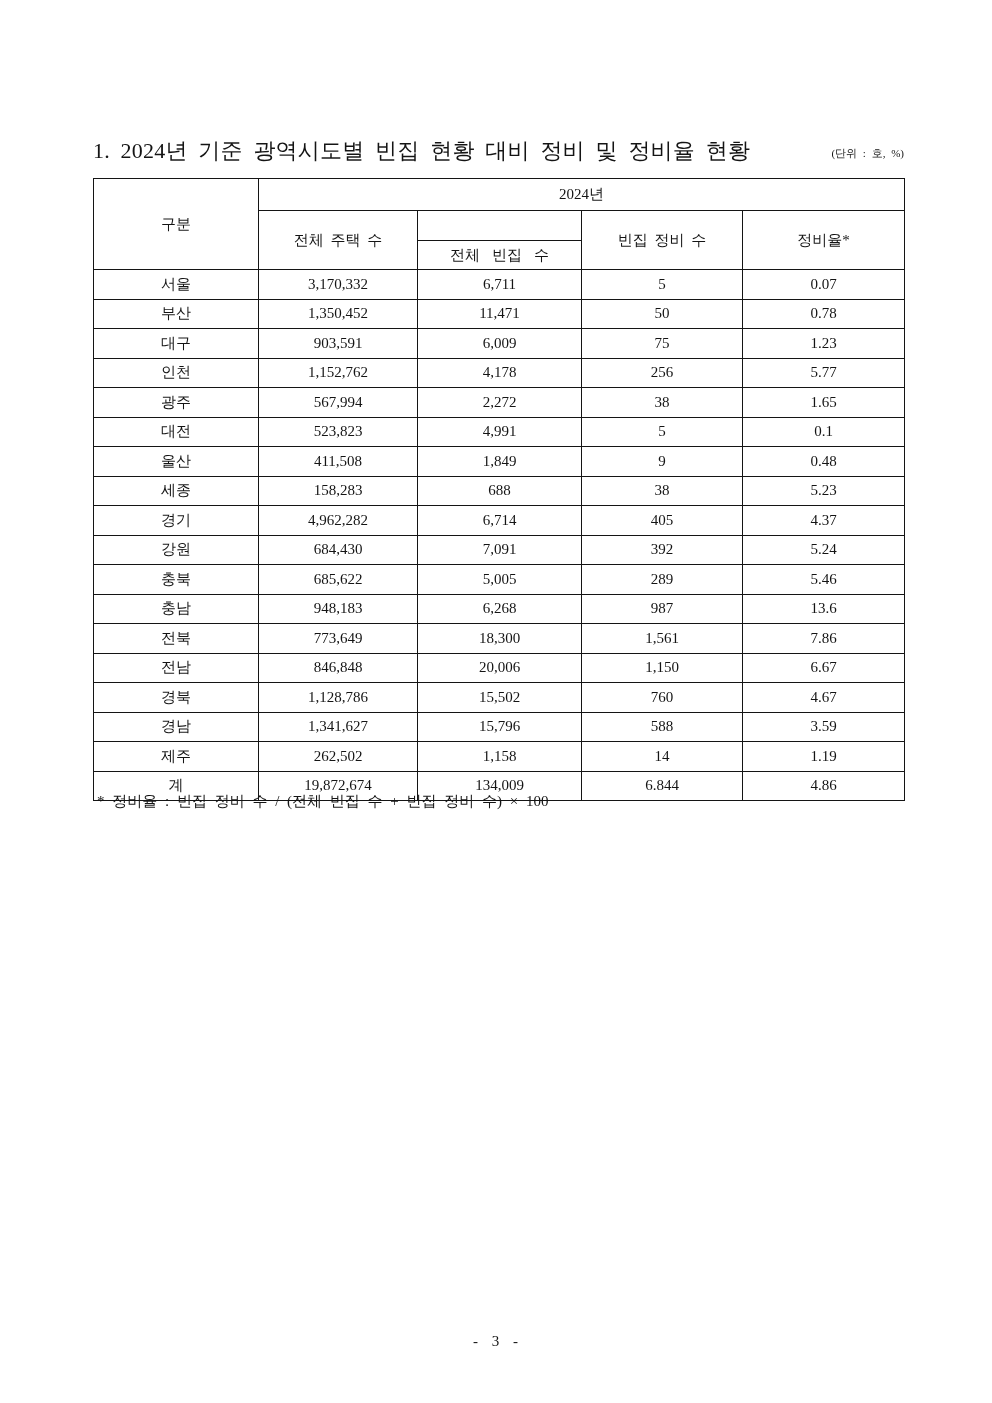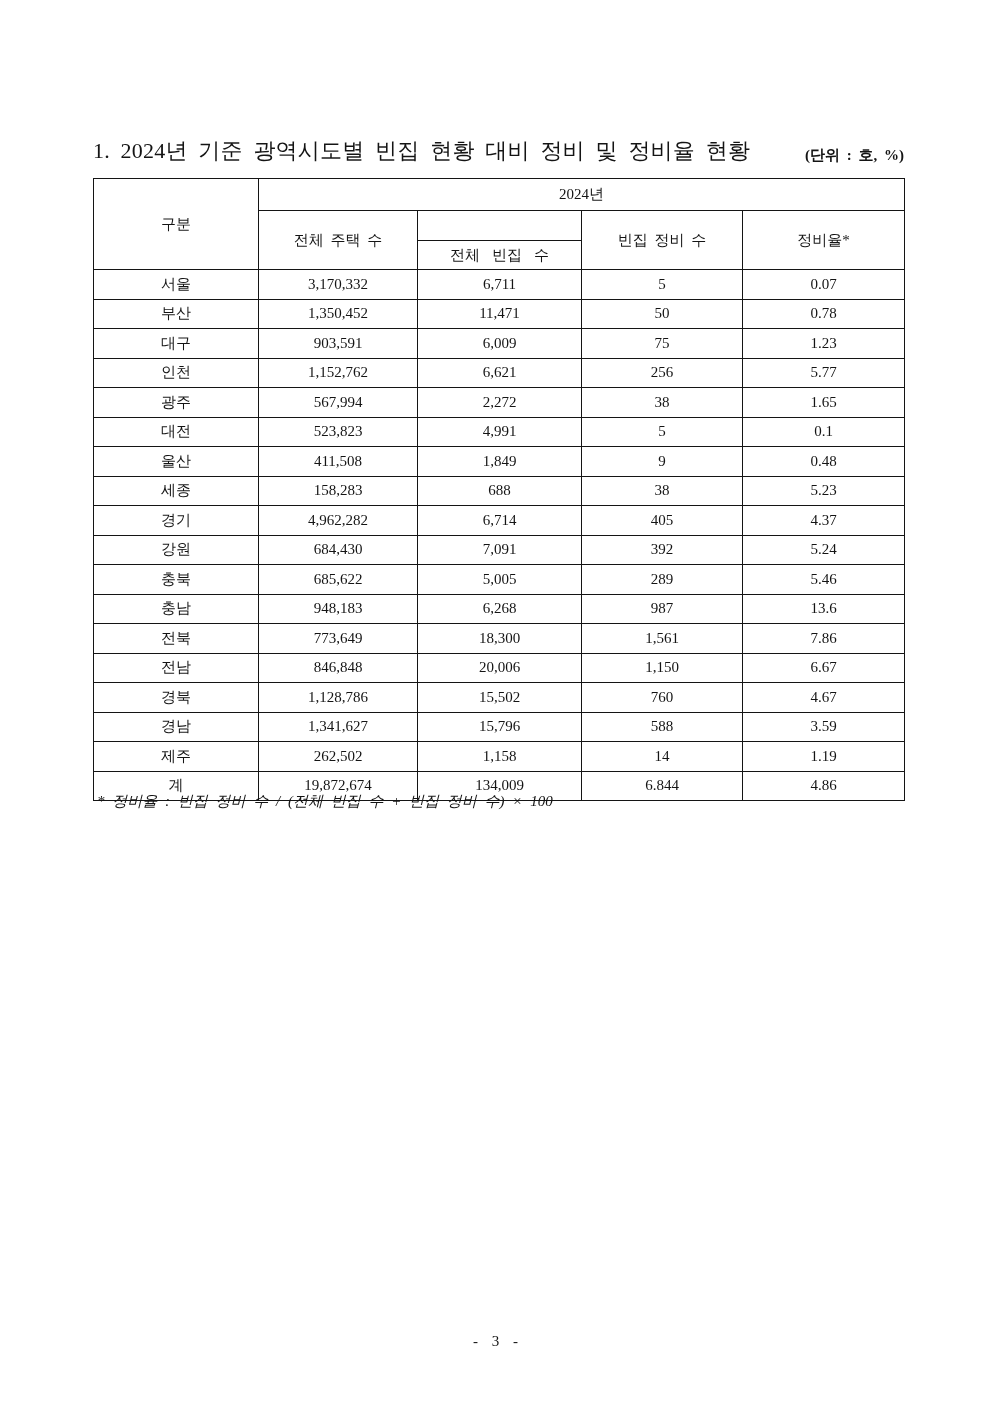--- a/index.html
+++ b/index.html
@@ -19,24 +19,23 @@
     font-size: 22px;
     word-spacing: 5px;
     letter-spacing: 0.2px;
     white-space: nowrap;
     margin-top: 27px;
   }
   .unit-note {
     position: absolute;
     right: 88px;
     top: 146px;
-    font-size: 15px;
+    font-size: 11px;
     word-spacing: 3px;
     white-space: nowrap;
-    font-weight: bold;
   }
   table.data {
     position: absolute;
     left: 93px;
     top: 178px;
     width: 811px;
     border-collapse: collapse;
     table-layout: fixed;
   }
   table.data th, table.data td {
@@ -55,21 +54,20 @@
   th.hd-bottom { border-bottom: 4px double #141414; }
   th.spacer-cell { border-left-style: hidden; }
   tbody td { height: 28.5px; }
   .footnote {
     position: absolute;
     left: 97px;
     top: 792px;
     font-size: 15px;
     word-spacing: 4px;
     white-space: nowrap;
-    font-style: italic;
   }
   .page-number {
     position: absolute;
     left: 0;
     top: 1333px;
     width: 100%;
     text-align: center;
     font-size: 15px;
     word-spacing: 8px;
     letter-spacing: 1px;
@@ -125,21 +123,21 @@
       <tr>
         <td>대구</td>
         <td>903,591</td>
         <td>6,009</td>
         <td>75</td>
         <td>1.23</td>
       </tr>
       <tr>
         <td>인천</td>
         <td>1,152,762</td>
-        <td>6,621</td>
+        <td>4,178</td>
         <td>256</td>
         <td>5.77</td>
       </tr>
       <tr>
         <td>광주</td>
         <td>567,994</td>
         <td>2,272</td>
         <td>38</td>
         <td>1.65</td>
       </tr>

